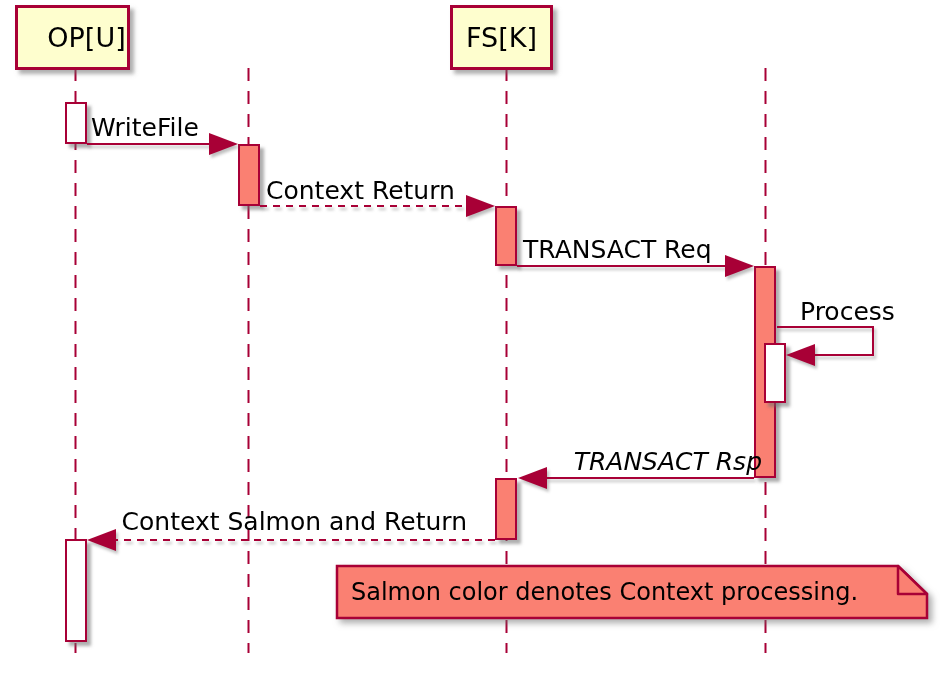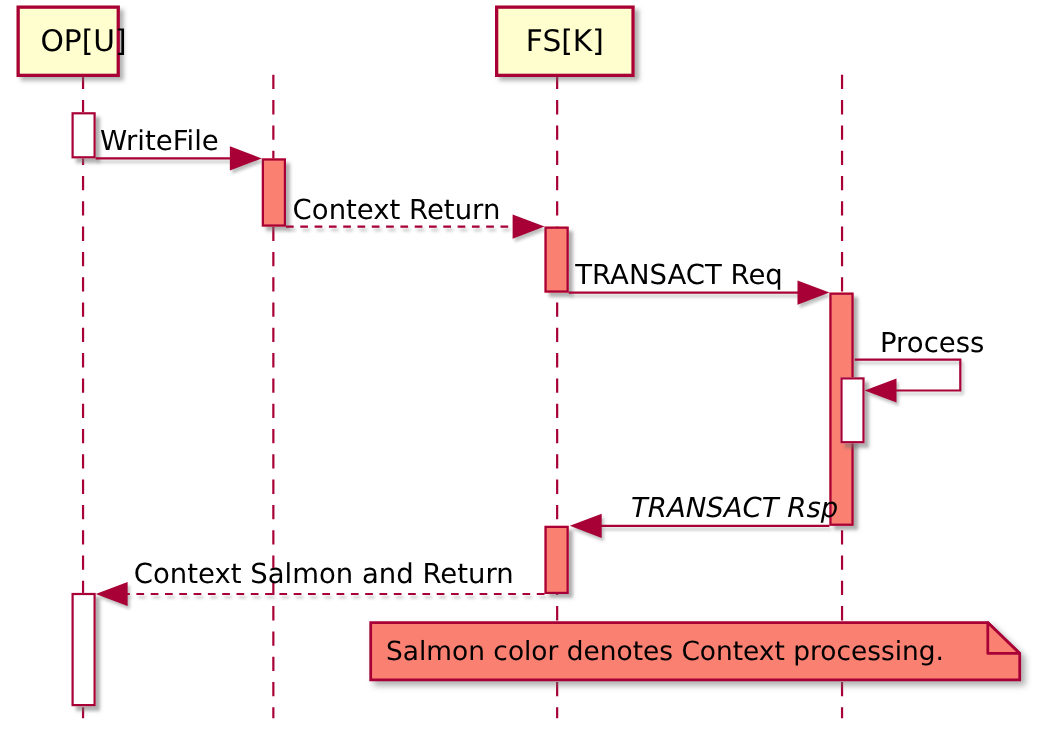--- a/index.html
+++ b/index.html
@@ -42,24 +42,24 @@
 
 <div id="canvas">
 
   <svg id="lifelines-layer" class="layer" width="950" height="682">
     <line x1="75.5" y1="68" x2="75.5" y2="653" stroke="#A80036" stroke-width="2" stroke-dasharray="13,10"></line>
     <line x1="248.5" y1="68" x2="248.5" y2="653" stroke="#A80036" stroke-width="2" stroke-dasharray="13,10"></line>
     <line x1="506.5" y1="68" x2="506.5" y2="653" stroke="#A80036" stroke-width="2" stroke-dasharray="13,10"></line>
     <line x1="765.5" y1="68" x2="765.5" y2="653" stroke="#A80036" stroke-width="2" stroke-dasharray="13,10"></line>
   </svg>
 
-  <div class="participant" style="left:15px;  width:94px;padding-left:28px;">
+  <div class="participant" style="left:15px;  width:115px;padding-left:28px;">
     <span>OP[U]</span>
   </div>
-  <div class="participant" style="left:450px; width:127px;">
+  <div class="participant" style="left:450px; width:103px;">
     <span>FS[K]</span>
   </div>
 
   <div class="activation plain" style="left:65px;  top:102px; height:42px;"></div>
   <div class="activation salmon" style="left:238px; top:144px; height:62px;"></div>
   <div class="activation salmon" style="left:495px; top:206px; height:60px;"></div>
   <div class="activation salmon" style="left:754px; top:266px; height:212px;"></div>
   <div class="activation plain" style="left:764px; top:343px; height:60px;"></div>
   <div class="activation salmon" style="left:495px; top:478px; height:62px;"></div>
   <div class="activation plain" style="left:65px;  top:539px; height:103px;"></div>

